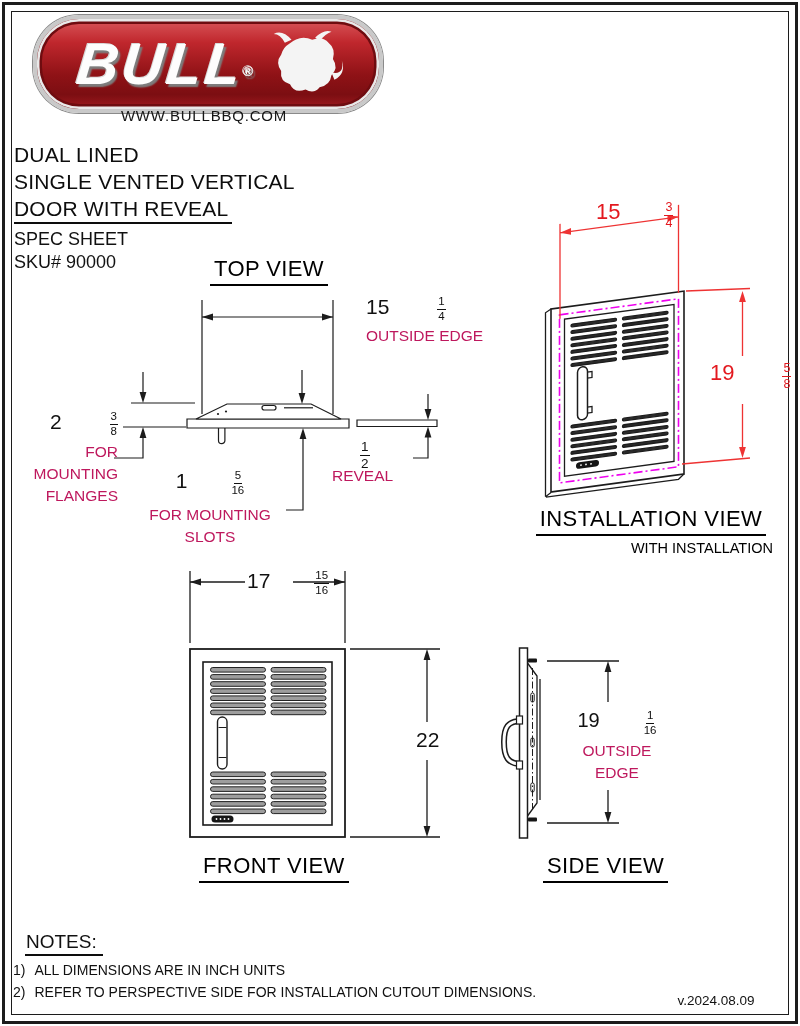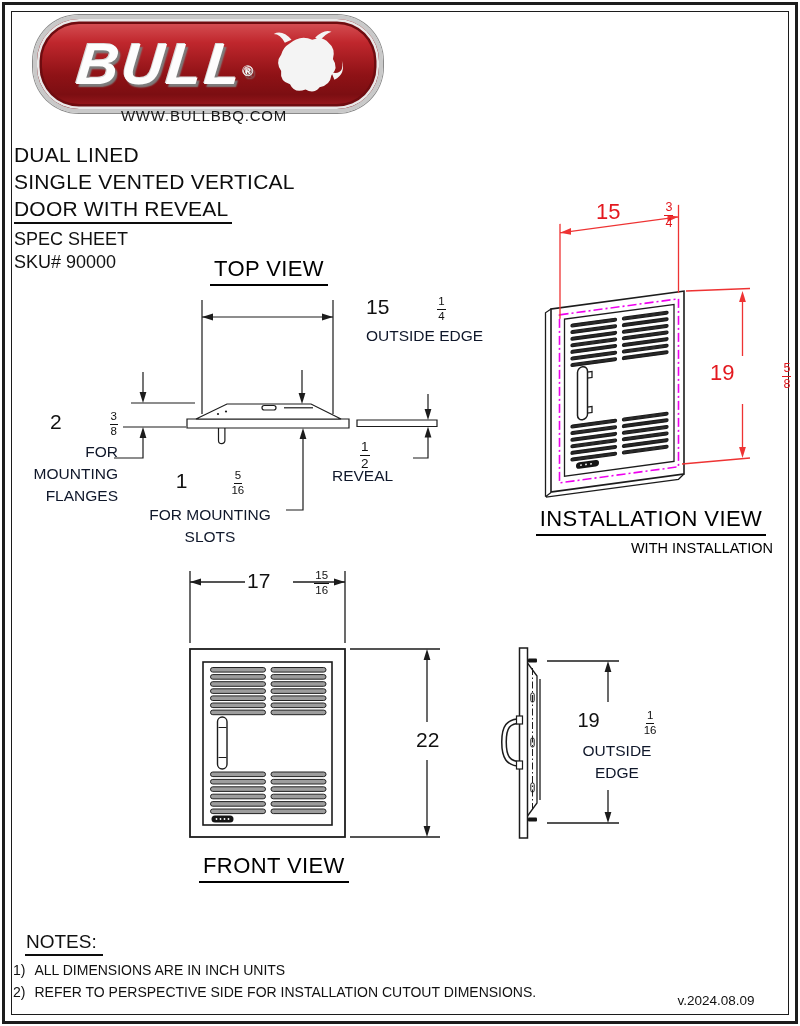--- a/index.html
+++ b/index.html
@@ -36,21 +36,21 @@
   
   .dimrow{display:flex;align-items:flex-start;font-size:21px;color:#111;line-height:1;gap:44px;}
   .dimrow.red{color:#e3191f;font-size:22px;}
   .gap{margin-left:4px;}
   .frac{display:inline-flex;flex-direction:column;align-items:center;line-height:1;
     font-size:11.5px;}
   .dimrow.red .frac{font-size:12.5px;}
   .frac .fnum{border-bottom:1.4px solid currentColor;padding:0 1px 1px;}
   .frac .fden{padding-top:1px;}
   .frac.lone{font-size:13.5px;}
-  .dimlabel{font-size:15.5px;color:#0f172a;line-height:22px;white-space:nowrap;}
+  .dimlabel{font-size:15.5px;color:#be185d;line-height:22px;white-space:nowrap;}
   .rightcol{display:flex;flex-direction:column;align-items:flex-end;}
   .centercol{display:flex;flex-direction:column;align-items:center;}
 
   
   .notes-heading{font-size:19px;border-bottom:2px solid #0d0d0d;display:inline-block;padding:0 6px 1px 1px;}
   .note-item{font-size:14px;display:flex;gap:9px;line-height:21px;}
   .version{font-size:13.5px;color:#111;}
 </style>
 </head>
 <body>
@@ -75,20 +75,21 @@
   <div class="abs title-line" style="left:14px;top:197px;"><span class="underlined">DOOR WITH REVEAL</span></div>
   <div class="abs spec-line" style="left:14px;top:229px;text-align:right;">SPEC SHEET</div>
   <div class="abs spec-line" style="left:14px;top:252px;">SKU# 90000</div>
 
   <div class="abs" style="left:210px;top:256px;"><span class="view-heading">TOP VIEW</span></div>
   <div class="abs" style="left:529px;top:506px;width:244px;text-align:center;">
     <span class="view-heading">INSTALLATION VIEW</span>
     <div class="sub-heading" style="margin-top:4px;text-align:right;">WITH INSTALLATION</div>
   </div>
   <div class="abs" style="left:199px;top:853px;"><span class="view-heading">FRONT VIEW</span></div>
+  <div class="abs" style="left:543px;top:853px;"><span class="view-heading">SIDE VIEW</span></div>
 
   <svg class="abs" style="left:0;top:0;" width="800" height="1026" viewBox="0 0 800 1026">
     <defs>
       <rect id="fslat" width="55" height="4.6" rx="2.3" fill="#9d9d9d" stroke="#222" stroke-width="1"></rect>
       <rect id="pslat" width="45.5" height="2.7" rx="1.35" fill="#2b2b2b"></rect>
     </defs>
 
     <g stroke="#1c1c1c" stroke-width="1.2" fill="none">
       <path d="M202,300 V414 M333,300 V414"></path>
       <path d="M202,317 H333"></path>

